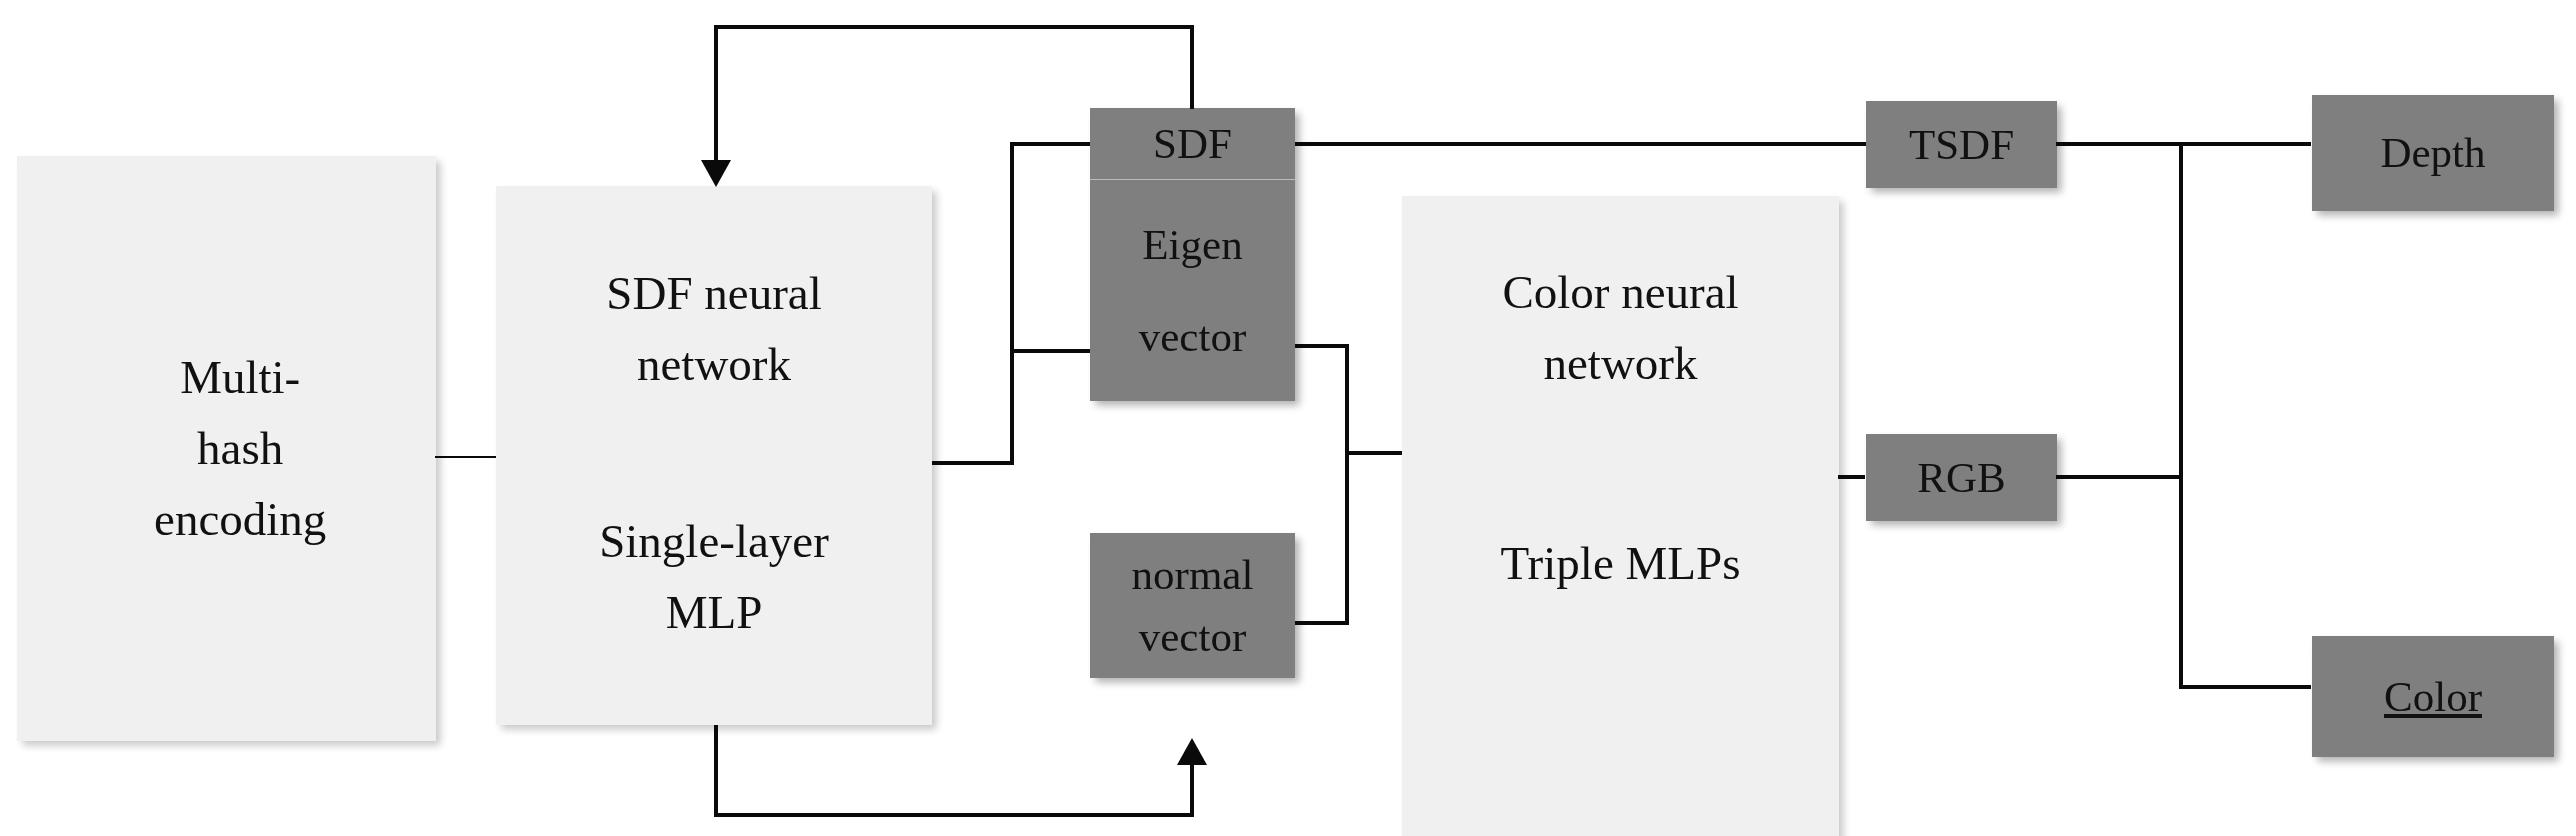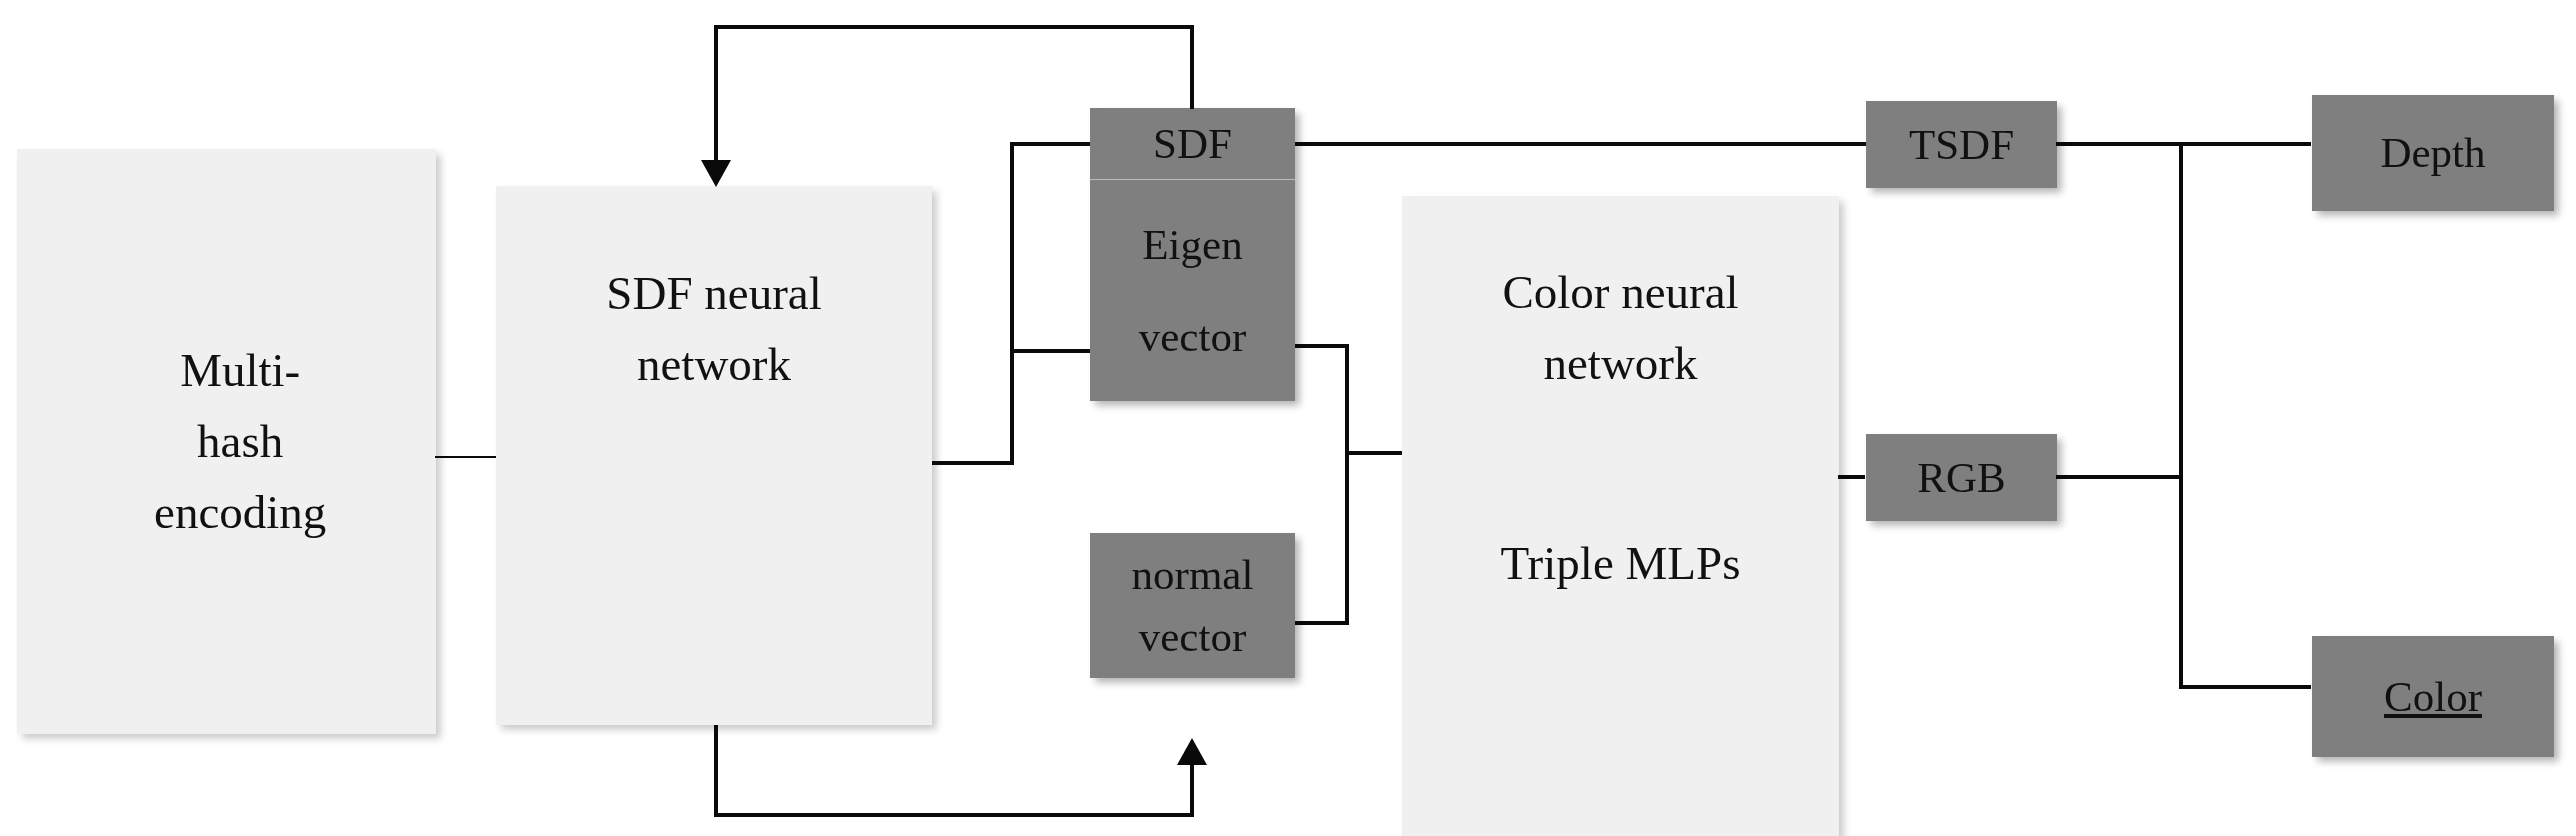--- a/index.html
+++ b/index.html
@@ -27,30 +27,34 @@
   .sdf-row{height:71px;width:100%;display:flex;align-items:center;justify-content:center;}
   .eigen-area{flex:1;width:100%;display:flex;flex-direction:column;align-items:center;
     justify-content:center;border-top:1.5px solid rgba(235,235,235,0.55);gap:30px;}
   .tile{justify-content:center;}
 </style>
 </head>
 <body>
 
 <div class="canvas">
 
-  <div class="box light big-text tile" style="left:16.7px;top:149px;width:419px;height:585px;padding-left:28px;">
+  <div class="box light big-text tile" style="left:16.7px;top:156px;width:419px;height:585px;padding-left:28px;">
     <span class="tline">Multi-</span>
     <span class="tline">hash</span>
     <span class="tline">encoding</span>
   </div>
 
   <div class="box light big-text" style="left:496px;top:186px;width:436px;height:539px;">
     <div style="margin-top:72px;">
       <span class="tline">SDF neural</span>
       <span class="tline">network</span>
+    </div>
+    <div style="margin-top:106px;">
+      <span class="tline">Single-layer</span>
+      <span class="tline">MLP</span>
     </div>
   </div>
 
   <div class="box dark small-text" style="left:1090px;top:108px;width:205px;height:293px;">
     <div class="sdf-row">
       <span>SDF</span>
     </div>
     <div class="eigen-area">
       <span class="tline">Eigen</span>
       <span class="tline">vector</span>

